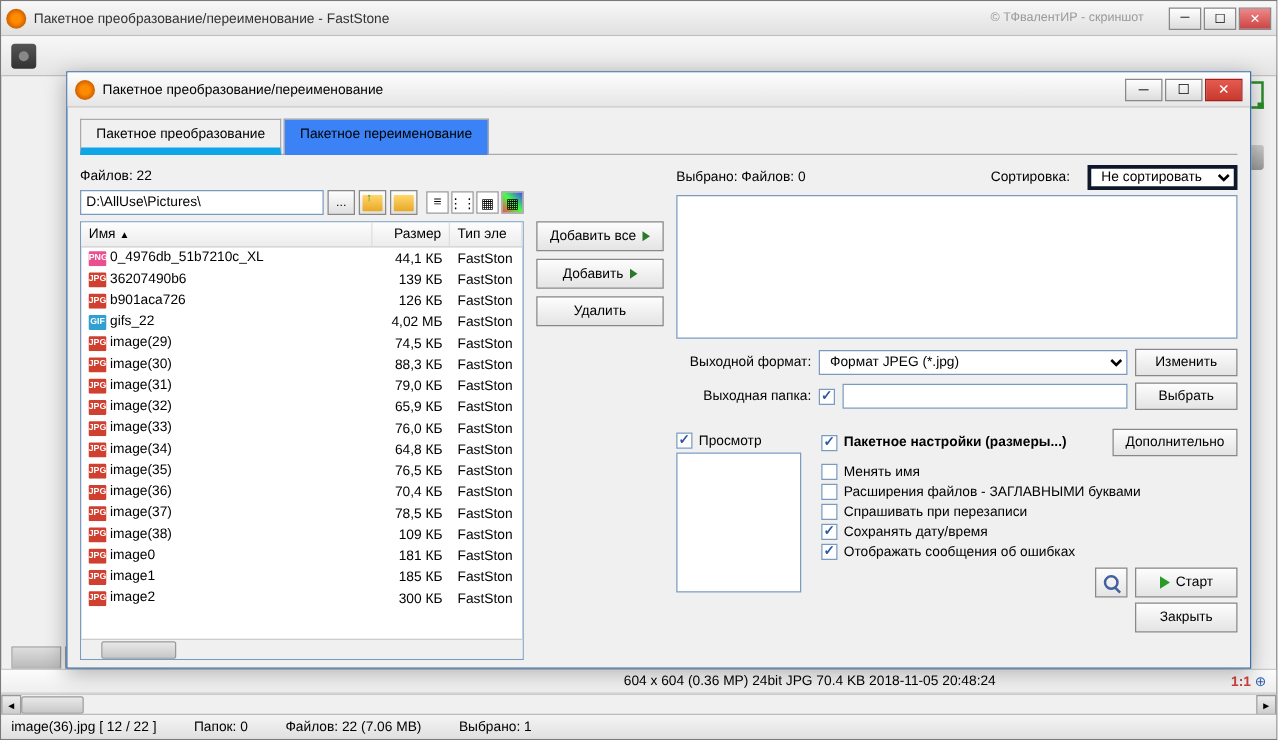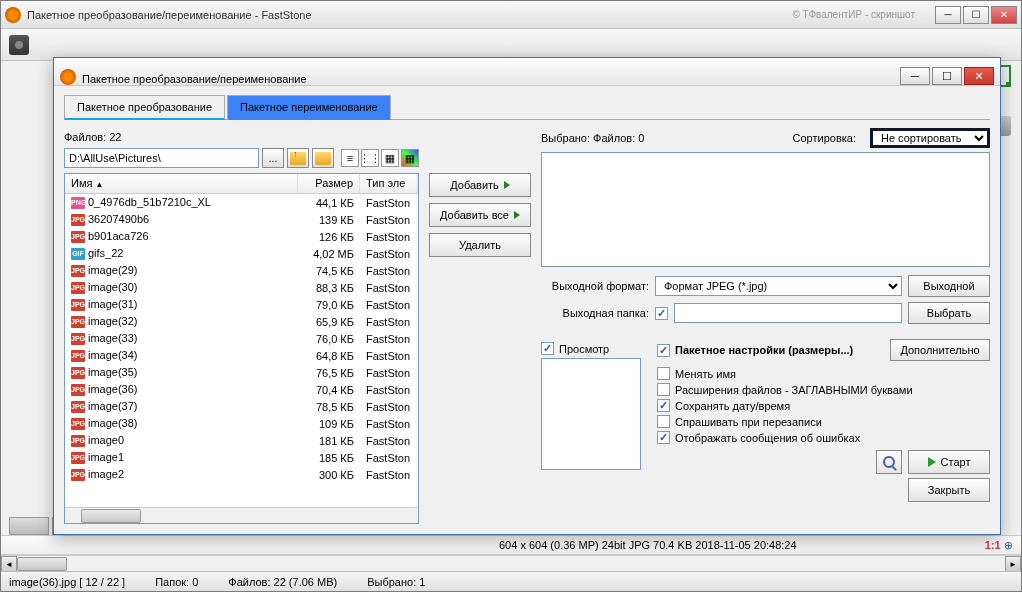--- a/index.html
+++ b/index.html
@@ -24,29 +24,29 @@
 .expand-icon { position: absolute; right: 10px; top: 64px; width: 22px; height: 22px; border: 2px solid #2a8a2a; background: #f0f0f0; }
 .expand-icon::before, .expand-icon::after { content:''; position:absolute; width:5px; height:5px; background:#2a8a2a; }
 .expand-icon::before { top:-2px; left:-2px; }
 .expand-icon::after { bottom:-2px; right:-2px; }
 
 .person-icon { position: absolute; right: 40px; top: 64px; width: 20px; height: 20px; background: radial-gradient(circle at 50% 30%, #f0c080 30%, transparent 31%), linear-gradient(#4080c0, #4080c0); border-radius: 3px; }
 
 .trash-icon { position: absolute; right: 10px; top: 115px; width: 18px; height: 20px; background: linear-gradient(#ccc, #999); border-radius: 2px 2px 3px 3px; }
 
 .dialog { position: absolute; top: 56px; left: 52px; width: 948px; height: 478px; background: #f0f0f0; border: 1px solid #3a6ea5; box-shadow: 0 4px 16px rgba(0,0,0,0.3); }
-.dialog-titlebar { height: 28px; background: linear-gradient(#fdfdfd, #e6e6e6); border-bottom: 1px solid #c8c8c8; display: flex; align-items: flex-end; padding: 0 6px; }
+.dialog-titlebar { height: 28px; background: linear-gradient(#fdfdfd, #e6e6e6); border-bottom: 1px solid #c8c8c8; display: flex; align-items: center; padding: 0 6px; }
 .dialog-controls { display: flex; gap: 2px; margin-left: auto; }
 .dlg-btn { width: 30px; height: 18px; border: 1px solid #888; background: linear-gradient(#fefefe, #ddd); display:flex; align-items:center; justify-content:center; cursor:pointer; font-size:11px; }
 .dlg-btn.close { background: linear-gradient(#e55a4f, #c83a2e); color:#fff; border-color:#a02020; }
 
 .dialog-body { padding: 8px 10px; height: calc(100% - 28px); }
 .tabs { display: flex; border-bottom: 1px solid #aaa; }
 .tab { padding: 5px 12px; border: 1px solid #aaa; border-bottom: none; background: #3b82f6; margin-right: 2px; cursor: pointer; position: relative; top: 1px; }
-.tab.active { background: #f0f0f0; border-bottom: 2px solid #0ea5e9; }
+.tab.active { background: #f0f0f0; border-bottom: 6px solid #0ea5e9; }
 
 .content { display: flex; gap: 10px; padding-top: 8px; height: calc(100% - 28px); }
 .left-panel { width: 355px; display: flex; flex-direction: column; }
 .right-panel { flex: 1; display: flex; flex-direction: column; }
 
 .file-count { margin: 3px 0 5px; }
 .path-row { display: flex; align-items: center; gap: 3px; margin-bottom: 5px; }
 .path-input { flex: 1; height: 20px; border: 1px solid #7a9ac0; padding: 0 4px; background: #fff; }
 .path-btn { width: 22px; height: 20px; border: 1px solid #888; background: linear-gradient(#fefefe,#e0e0e0); cursor:pointer; display:flex; align-items:center; justify-content:center; font-size:10px; }
 .folder-btn { display:flex; align-items:center; justify-content:center; }
@@ -304,44 +304,44 @@
                 </div>
               </div>
             <div class="list-scroll">
                 <div class="list-scroll-thumb"></div>
               </div>
           </div>
         </div>
 
         <div class="mid-buttons">
           <button class="act-btn">
-              <span>Добавить</span>
+              <span>Добавить все</span>
               <span class="arrow-r"></span>
             </button>
           <button class="act-btn">
-              <span>Добавить все</span>
+              <span>Добавить</span>
               <span class="arrow-r"></span>
             </button>
           <button class="act-btn">Удалить</button>
         </div>
 
         <div class="right-panel">
           <div class="top-right">
             <div>Выбрано: Файлов: 0</div>
             <div class="sort-row">
               <span>Сортировка:</span>
               <select class="sort-sel"><option>Не сортировать</option></select>
             </div>
           </div>
           <div class="selected-area"></div>
 
           <div class="form-row">
             <div class="form-label">Выходной формат:</div>
             <select class="form-sel"><option>Формат JPEG (*.jpg)</option></select>
-            <button class="form-btn">Выходной</button>
+            <button class="form-btn">Изменить</button>
           </div>
           <div class="form-row">
             <div class="form-label">Выходная папка:</div>
             <div class="chk checked"></div>
             <input class="form-input" value="" style="">
             <button class="form-btn">Выбрать</button>
           </div>
 
           <div class="preview-area">
             <div class="preview-left">
@@ -362,26 +362,26 @@
               <div id="options">
                   <div class="chk-row">
                     <div class="chk"></div>
                     <span>Менять имя</span>
                   </div>
                   <div class="chk-row">
                     <div class="chk"></div>
                     <span>Расширения файлов - ЗАГЛАВНЫМИ буквами</span>
                   </div>
                   <div class="chk-row">
+                    <div class="chk"></div>
+                    <span>Спрашивать при перезаписи</span>
+                  </div>
+                  <div class="chk-row">
                     <div class="chk checked"></div>
                     <span>Сохранять дату/время</span>
-                  </div>
-                  <div class="chk-row">
-                    <div class="chk"></div>
-                    <span>Спрашивать при перезаписи</span>
                   </div>
                   <div class="chk-row">
                     <div class="chk checked"></div>
                     <span>Отображать сообщения об ошибках</span>
                   </div>
                 </div>
               <div class="bottom-btns">
                 <button class="zoom-btn">
                     <div class="mag-ic"></div>
                   </button>

